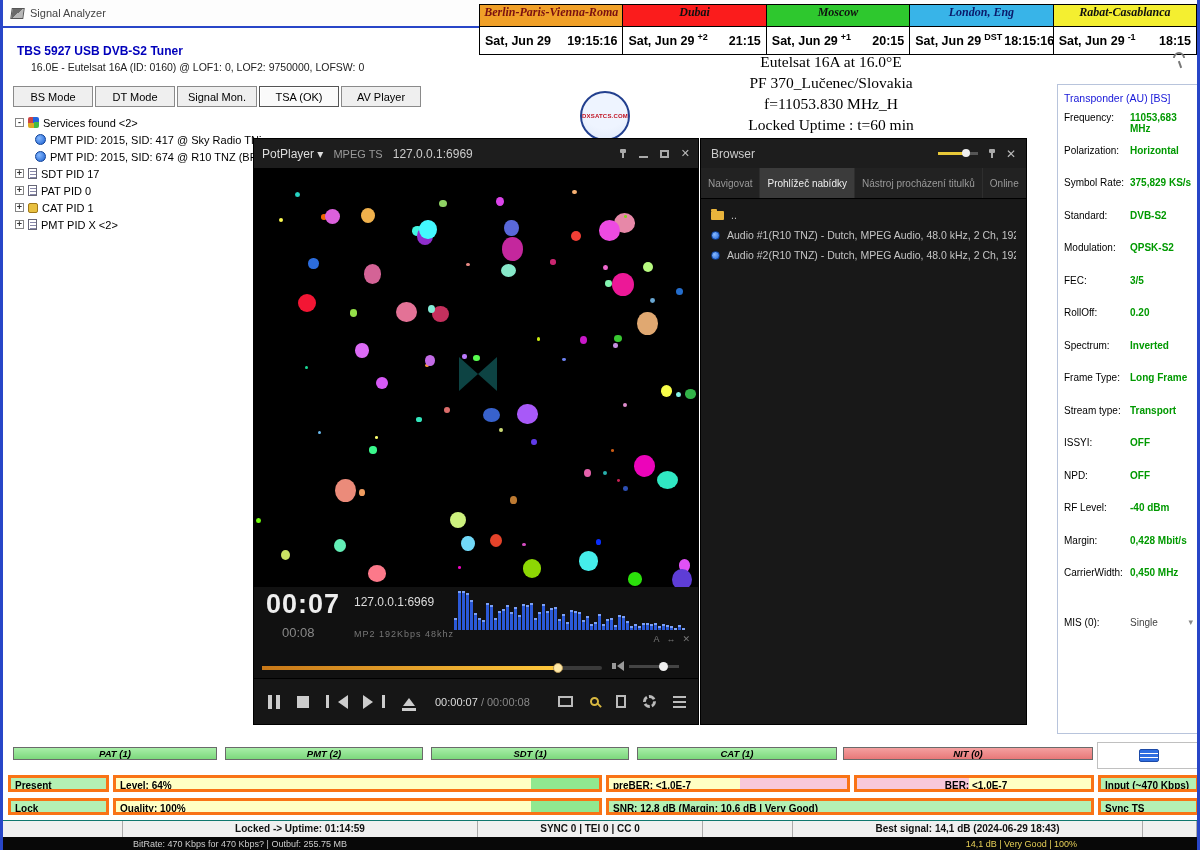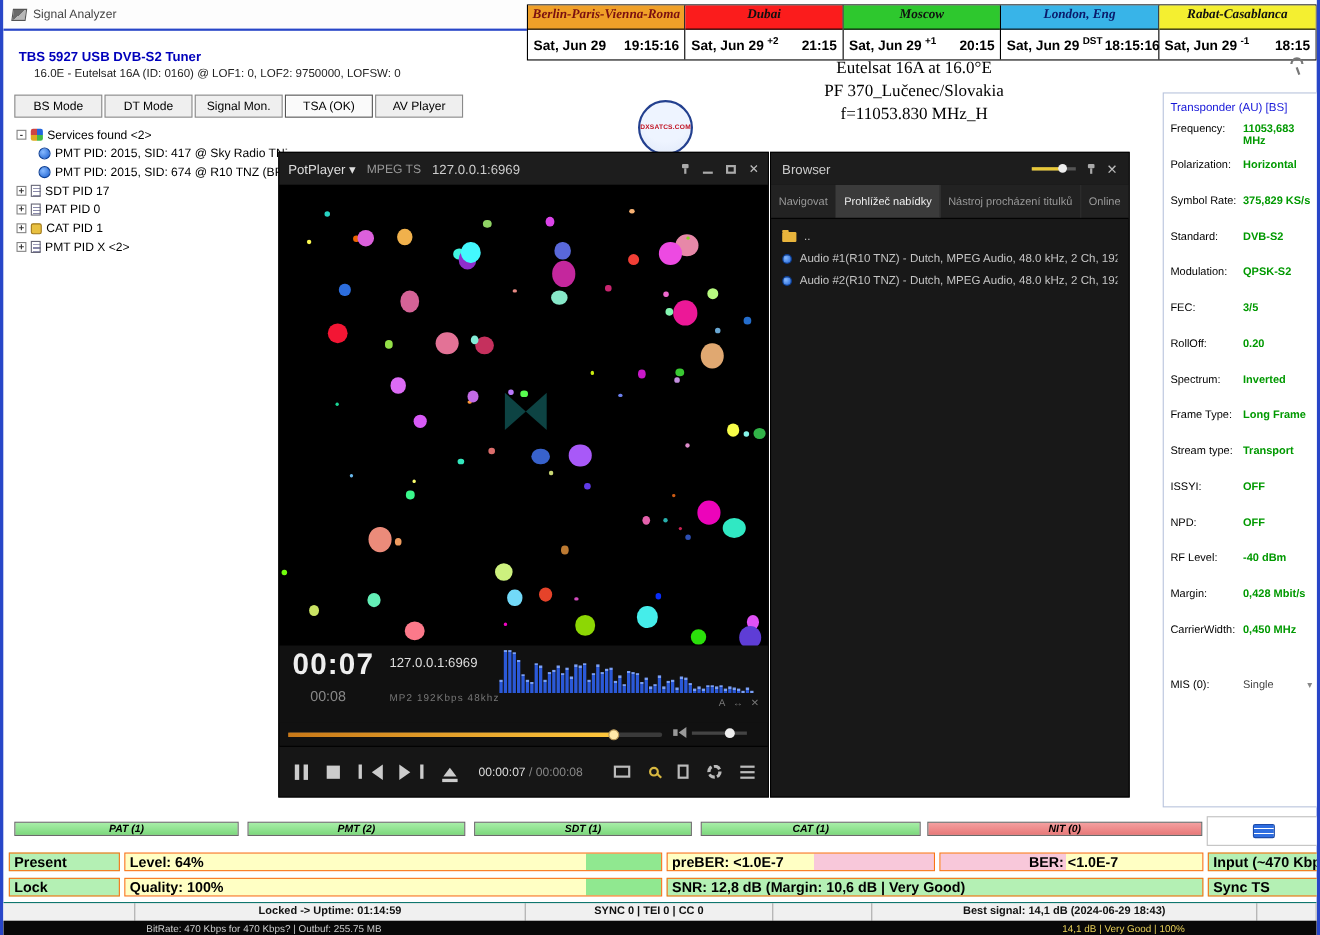--- a/index.html
+++ b/index.html
@@ -134,21 +134,21 @@
 .tpdrop{color:#888;font-size:9px;margin-left:4px;}
 .tpanel-tool{position:absolute;left:1094px;top:742px;width:103px;height:27px;background:#fff;border:1px solid #c0c0c0;display:flex;align-items:center;justify-content:center;}
 .tool-ico{width:20px;height:13px;background:linear-gradient(#2e6de0 0 3px,#fff 3px 4px,#2e6de0 4px 7px,#fff 7px 8px,#2e6de0 8px);border:1px solid #1c4aa8;border-radius:2px;display:block;}
 
 
 .pidbar{position:absolute;top:747px;height:13px;border:1px solid #6a6a6a;font-size:9.5px;font-weight:bold;font-style:italic;text-align:center;line-height:11px;color:#000;}
 .pidbar.ok{background:linear-gradient(#a8eea8,#7cd87c);}
 .pidbar.error{background:linear-gradient(#f4a0a0,#e87878);}
 
 
-.scell{position:absolute;height:17px;border:1px solid #f97316;font-size:13px;font-weight:bold;line-height:15px;padding-left:4px;color:#000;white-space:nowrap;overflow:hidden;}
+.scell{position:absolute;height:17px;border:3px solid #f97316;font-size:10px;font-weight:bold;line-height:15px;padding-left:4px;color:#000;white-space:nowrap;overflow:hidden;}
 #srow1 .scell{top:775px;}
 #srow2 .scell{top:798px;}
 .sc-green{background:#b4f0b4;}
 .sc-meter{background:linear-gradient(90deg,#ffffc4 0 86%,#90e890 86%);}
 .sc-preber{background:linear-gradient(90deg,#ffffc4 0 55%,#f8c8da 55%);}
 .sc-ber{background:linear-gradient(90deg,#f8c8da 0 48%,#ffffc4 48%);text-align:center;}
 
 
 .statusbar{position:absolute;left:0;right:0;top:820px;height:17px;background:#f0f0f0;border-top:1px solid #0f766e;}
 .sbz{position:absolute;top:0;height:100%;border-right:1px solid #aaa;font-size:10px;font-weight:bold;line-height:16px;text-align:center;color:#111;white-space:nowrap;overflow:hidden;}
@@ -258,20 +258,21 @@
         <span class="texp">+</span>
         <span class="ticon ti-doc"></span>
         <span class="tlabel">PMT PID X &lt;2&gt;</span>
       </div>
     </div>
 
   <div class="overlay" id="overlay">
       <div class="ovline">Eutelsat 16A at 16.0°E</div>
       <div class="ovline">PF 370_Lučenec/Slovakia</div>
       <div class="ovline">f=11053.830 MHz_H</div>
+      <div class="ovline">Locked Uptime : t=60 min</div>
     </div>
 
   <div class="logo">
     <span>DXSATCS.COM</span>
   </div>
 
   <div class="player">
     <div class="p-title">
       <span class="p-name"><span>PotPlayer</span> ▾</span>
       <span class="p-stream">MPEG TS</span>

